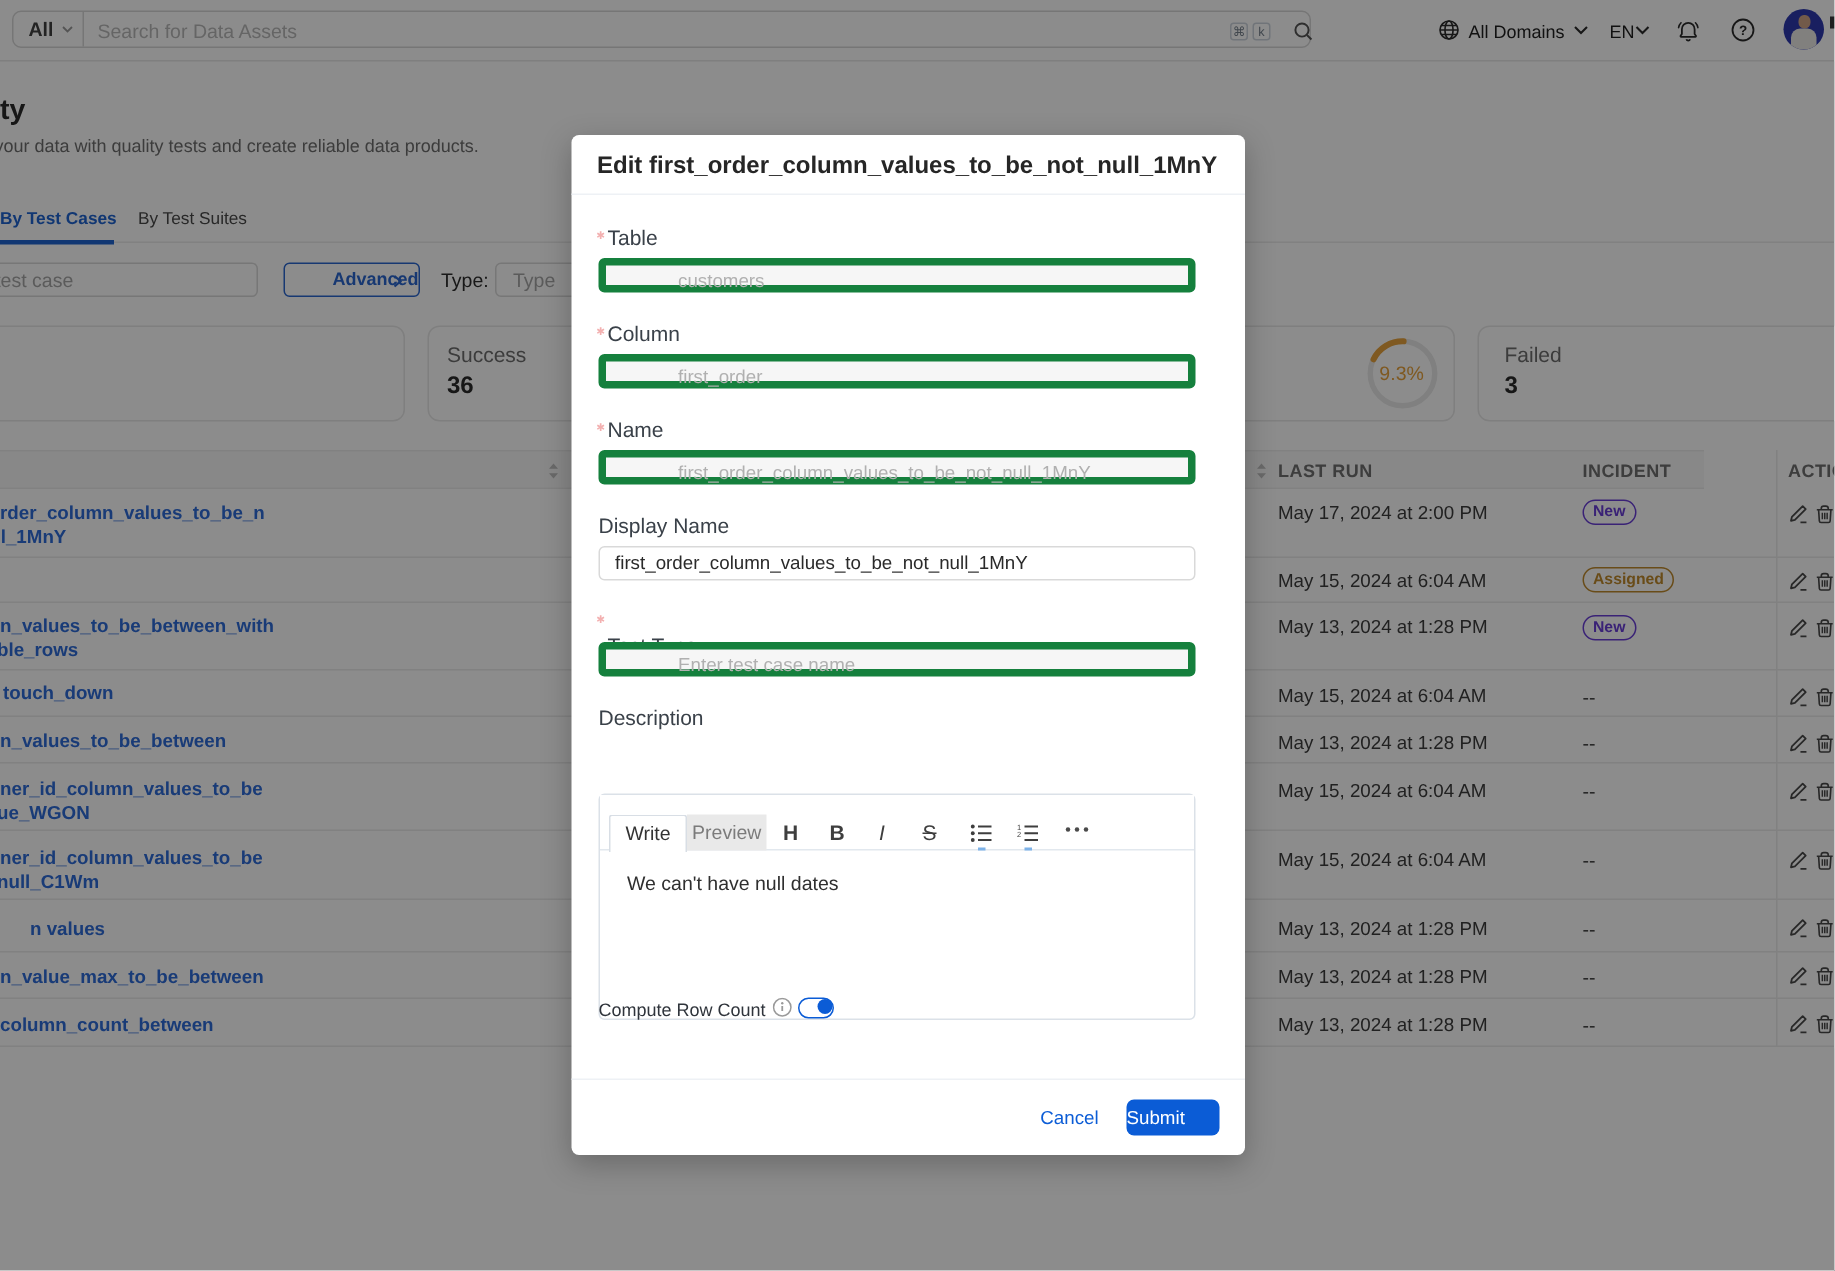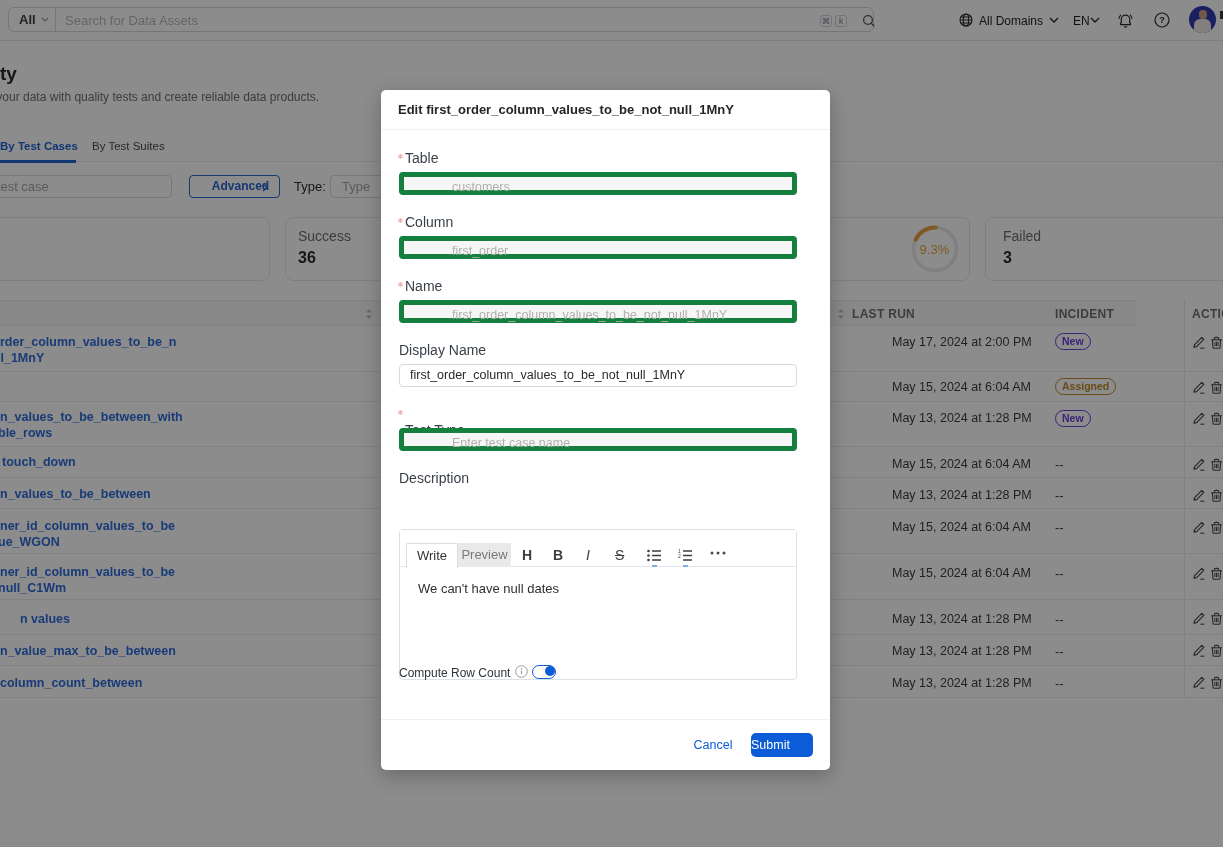--- a/index.html
+++ b/index.html
@@ -16,44 +16,44 @@
 .keybox { position:absolute; top:6.5px; width:12px; height:12px; border:1px solid #ccd4dd; border-radius:2.5px; color:#78838f; font-size:8.5px; line-height:10px; text-align:center; }
 .tb-right { position:absolute; top:0; height:41px; font-size:12px; color:#1f1f1f; }
 
 
 .pagetitle { position:absolute; left:-94px; top:63px; font-size:19px; font-weight:700; color:#2a2a2a; }
 .pagesub { position:absolute; left:-47px; top:90px; font-size:12px; color:#6e6e6e; }
 .tab1 { position:absolute; left:0px; top:140px; font-size:11.5px; font-weight:700; color:#1f64d1; }
 .tab2 { position:absolute; left:92px; top:140px; font-size:11.5px; color:#4a4a4a; }
 .inkbar { position:absolute; left:0px; top:160px; width:76px; height:2.5px; background:#1f64d1; }
 .filterinput { position:absolute; top:175px; height:23px; border:1px solid #d9d9d9; border-radius:4px; background:#fff; font-size:13px; color:#a6a6a6; line-height:21px; }
-.advbtn { position:absolute; left:189px; top:175px; width:91px; height:23px; border:1px solid #2a66cf; border-radius:4px; color:#2a66cf; font-size:12px; font-weight:700; line-height:21px; text-align:center; padding-left:12px; background:#fff; }
+.advbtn { position:absolute; left:189px; top:175px; width:91px; height:23px; border:1px solid #2a66cf; border-radius:4px; color:#2a66cf; font-size:12px; font-weight:700; line-height:21px; text-align:right; padding-left:12px; background:#fff; }
 .typelabel { position:absolute; left:294px; top:179px; font-size:13px; font-weight:400; color:#2d2d2d; }
 
 .card { position:absolute; top:217px; height:64px; background:#fff; border:1px solid #e8e8e8; border-radius:8px; }
 .cardlabel { font-size:14px; color:#6d6d6d; position:absolute; }
 .cardnum { font-size:16px; font-weight:700; color:#2a2a2a; position:absolute; }
 
 
 #tablewrap { position:absolute; left:0; top:300px; width:1223px; height:399px; background:#fff; }
 #thead { position:absolute; left:0; top:0; width:1136px; height:26px; background:#f8f8f8; border-top:1px solid #ececec; border-bottom:1px solid #ececec; }
 .th { position:absolute; top:6px; font-size:12px; font-weight:700; color:#6f6f6f; letter-spacing:0.3px; }
 .rowline { position:absolute; left:0; width:1223px; height:1px; background:#ececec; }
 .vline { position:absolute; left:1184px; top:0px; width:1px; height:398px; background:#ececec; }
 .linkcell { position:absolute; font-size:12.5px; font-weight:700; color:#2e6cd9; }
-.datecell { position:absolute; left:852px; font-size:12.5px; color:#3d3d3d;margin-left:40px; }
+.datecell { position:absolute; left:852px; font-size:12.5px; color:#3d3d3d; }
 .inccell { position:absolute; left:1055px; font-size:13px; color:#3d3d3d; }
 .pill { position:absolute; left:1055px; font-size:10.5px; font-weight:700; border-radius:9px; padding:1px 6px 1px 6px; line-height:13px; }
 .pill.new { color:#6a3fd8; border:1px solid #6a3fd8; }
 .pill.assigned { color:#c08a2d; border:1px solid #c08a2d; }
 
 
 #overlay { position:absolute; left:0; top:0; width:1223px; height:847px; background:rgba(0,0,0,0.45); }
 #modal { position:absolute; left:381px; top:90px; width:449px; height:680px; background:#fff; border-radius:5px; box-shadow:0 6px 20px rgba(0,0,0,0.25); }
-#mtitle { position:absolute; left:17px; top:12px; font-size:13px; font-weight:700; color:#262626; }
+#mtitle { position:absolute; left:17px; top:12px; font-size:16px; font-weight:700; color:#262626; }
 #mheadline { position:absolute; left:0; top:39px; width:449px; height:1px; background:#eef1f5; }
 .flabel { position:absolute; left:24px; font-size:14px; color:#3a4149; }
 .req { position:absolute; left:16.5px; font-size:7px; color:#f3b0b0; }
 .finput { position:absolute; left:18px; width:398px; height:23px; border-radius:4px; font-size:12.5px; line-height:21px; padding-left:10px; }
 .finput.dis { background:#f6f6f6; border:5px solid #15803d; color:#b0b0b0;padding-left:48px; }
 .finput.en { background:#fff; border:1px solid #d9d9d9; color:#2a2a2a; }
 
 #editor { position:absolute; left:18px; top:400px; width:398px; height:151px; border:1px solid #dbe1e8; border-radius:4px; background:#fff;margin-top:39px; }
 #edtoolbar { position:absolute; left:0; top:0; width:396px; height:37px; border-bottom:1px solid #e2e8ee; background:#fff; }
 .wtab { position:absolute; left:6px; top:13px; width:52px; height:25px; background:#fff; border:1px solid #d8dee5; border-bottom:none; border-radius:2px 2px 0 0; font-size:13px; color:#333; text-align:center; line-height:24px; z-index:2; }

